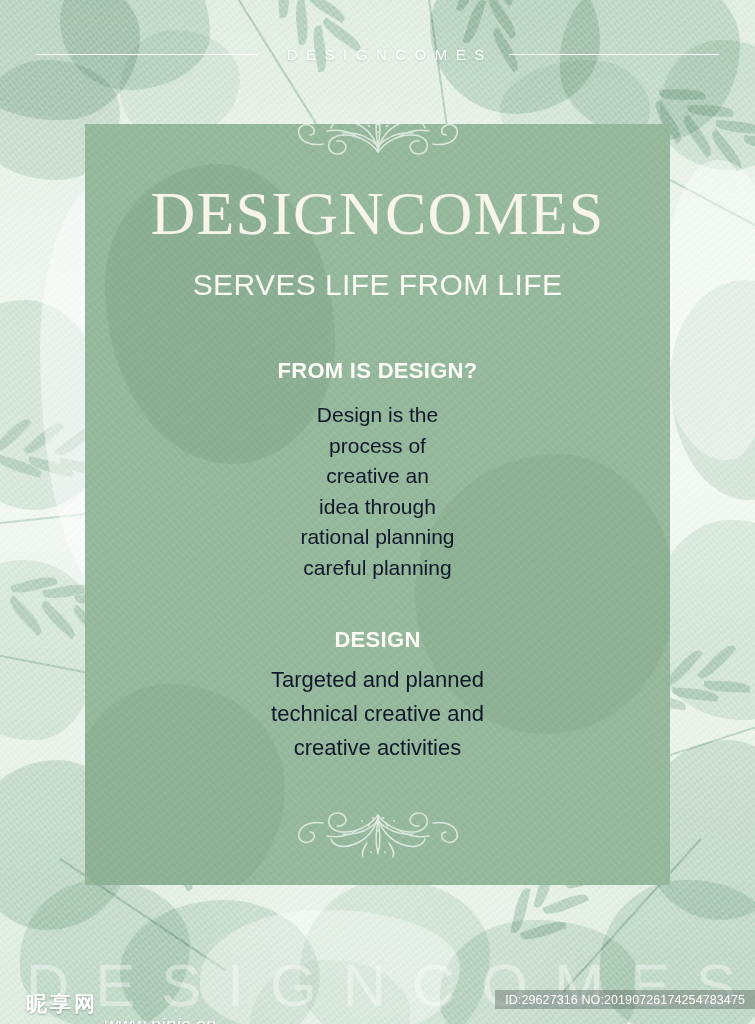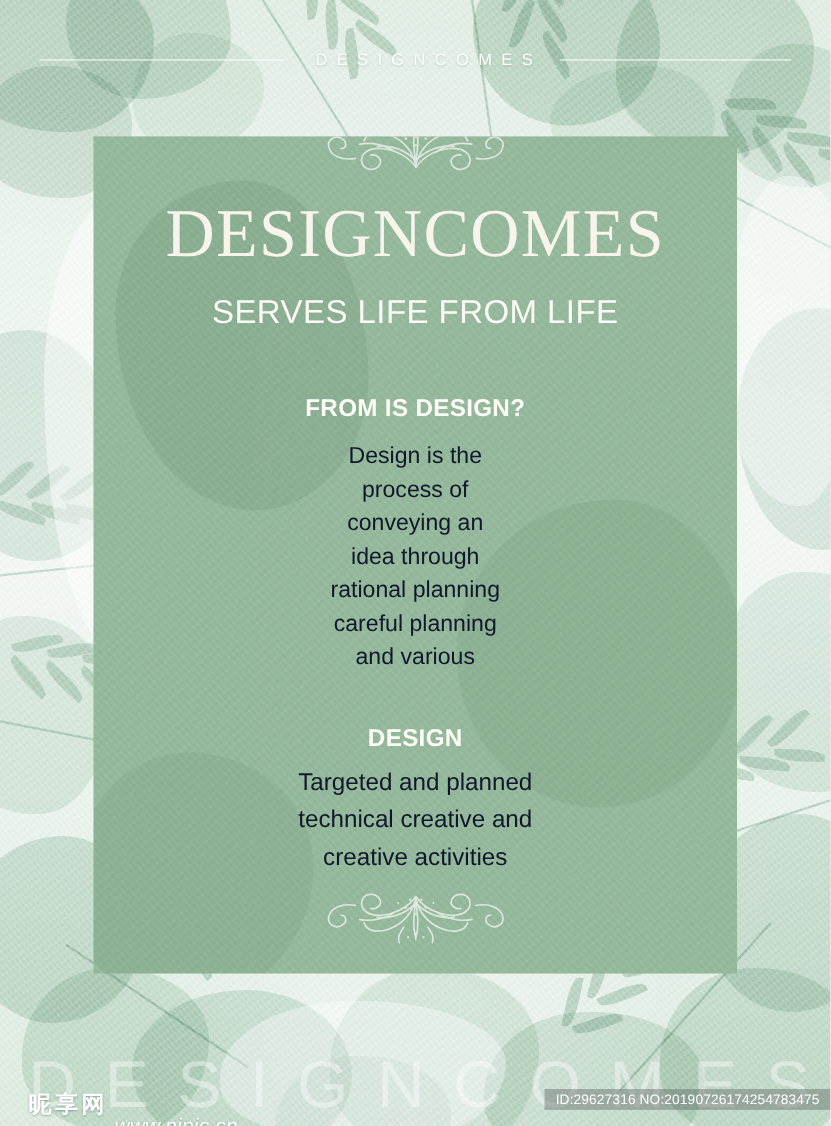--- a/index.html
+++ b/index.html
@@ -421,25 +421,24 @@
 
       <div class="title">DESIGNCOMES</div>
 
       <div class="subtitle">SERVES LIFE FROM LIFE</div>
 
       <div class="section sec-design-q">
         <div class="sec-heading">FROM IS DESIGN?</div>
         <div class="sec-body">
           <span>Design is the</span>
           <span>process of</span>
-          <span>conveying an</span>
+          <span>creative an</span>
           <span>idea through</span>
           <span>rational planning</span>
           <span>careful planning</span>
-          <span>and various</span>
         </div>
       </div>
 
       <div class="section sec-design">
         <div class="sec-heading">DESIGN</div>
         <div class="sec-body">
           <span>Targeted and planned</span>
           <span>technical creative and</span>
           <span>creative activities</span>
         </div>

